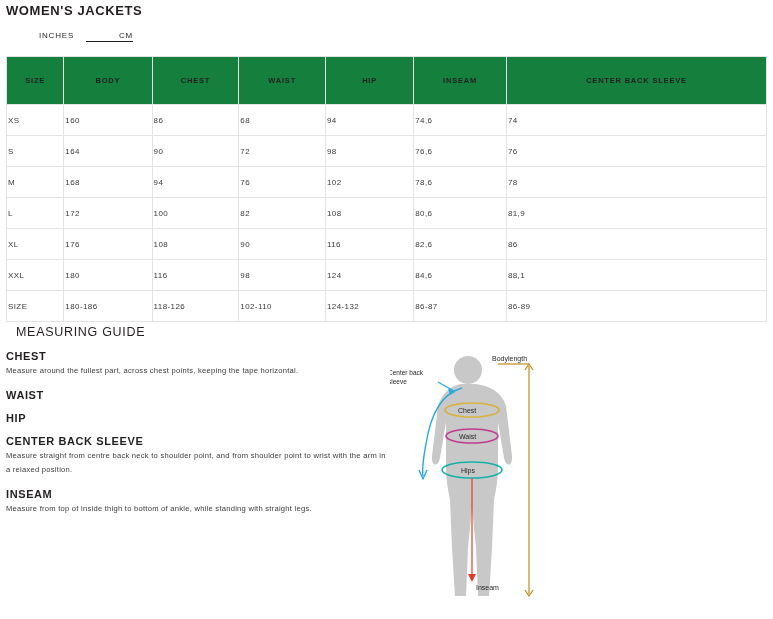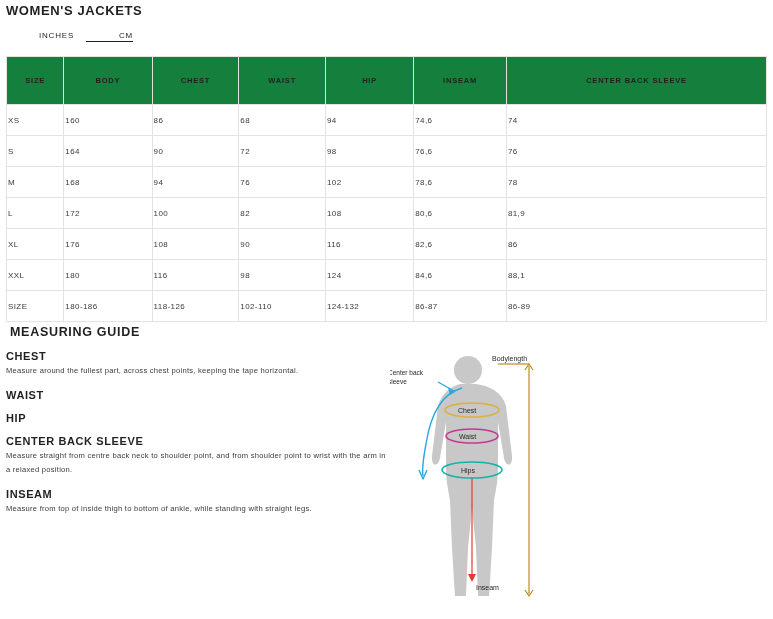--- a/index.html
+++ b/index.html
@@ -63,23 +63,23 @@
     border: 1px solid #e3e3e3;
     color: #3a3a3a;
     font-size: 8px;
     letter-spacing: 0.4px;
   }
   .size-table tr td:first-child { color: #3a3a3a; }
 
   
   .guide-title {
     position: absolute;
-    left: 10px; top: 325px;
+    left: 16px; top: 325px;
     font-size: 12.5px;
-    font-weight: 700;
+    font-weight: 400;
     letter-spacing: 0.7px;
   }
   .guide-list {
     position: absolute;
     left: 6px; top: 350px;
     width: 385px;
   }
   .guide-item { margin-bottom: 11px; }
   .guide-item h4 {
     margin: 0 0 2px 0;

